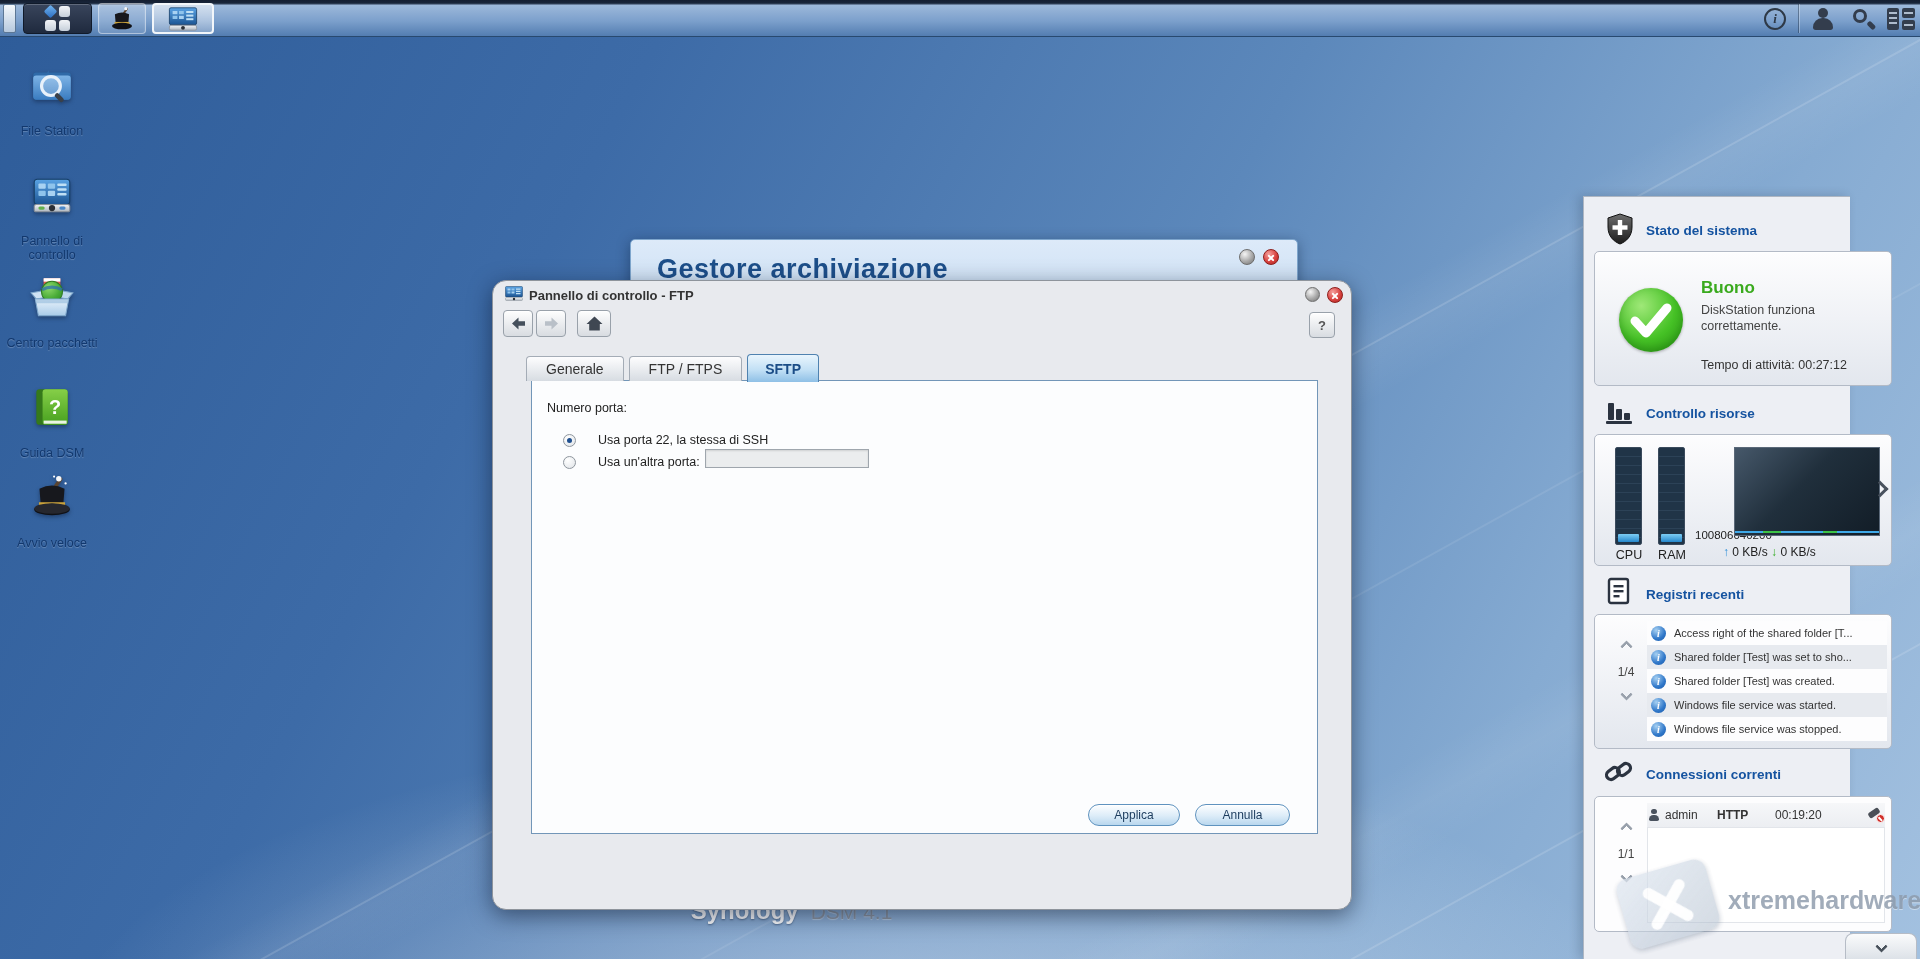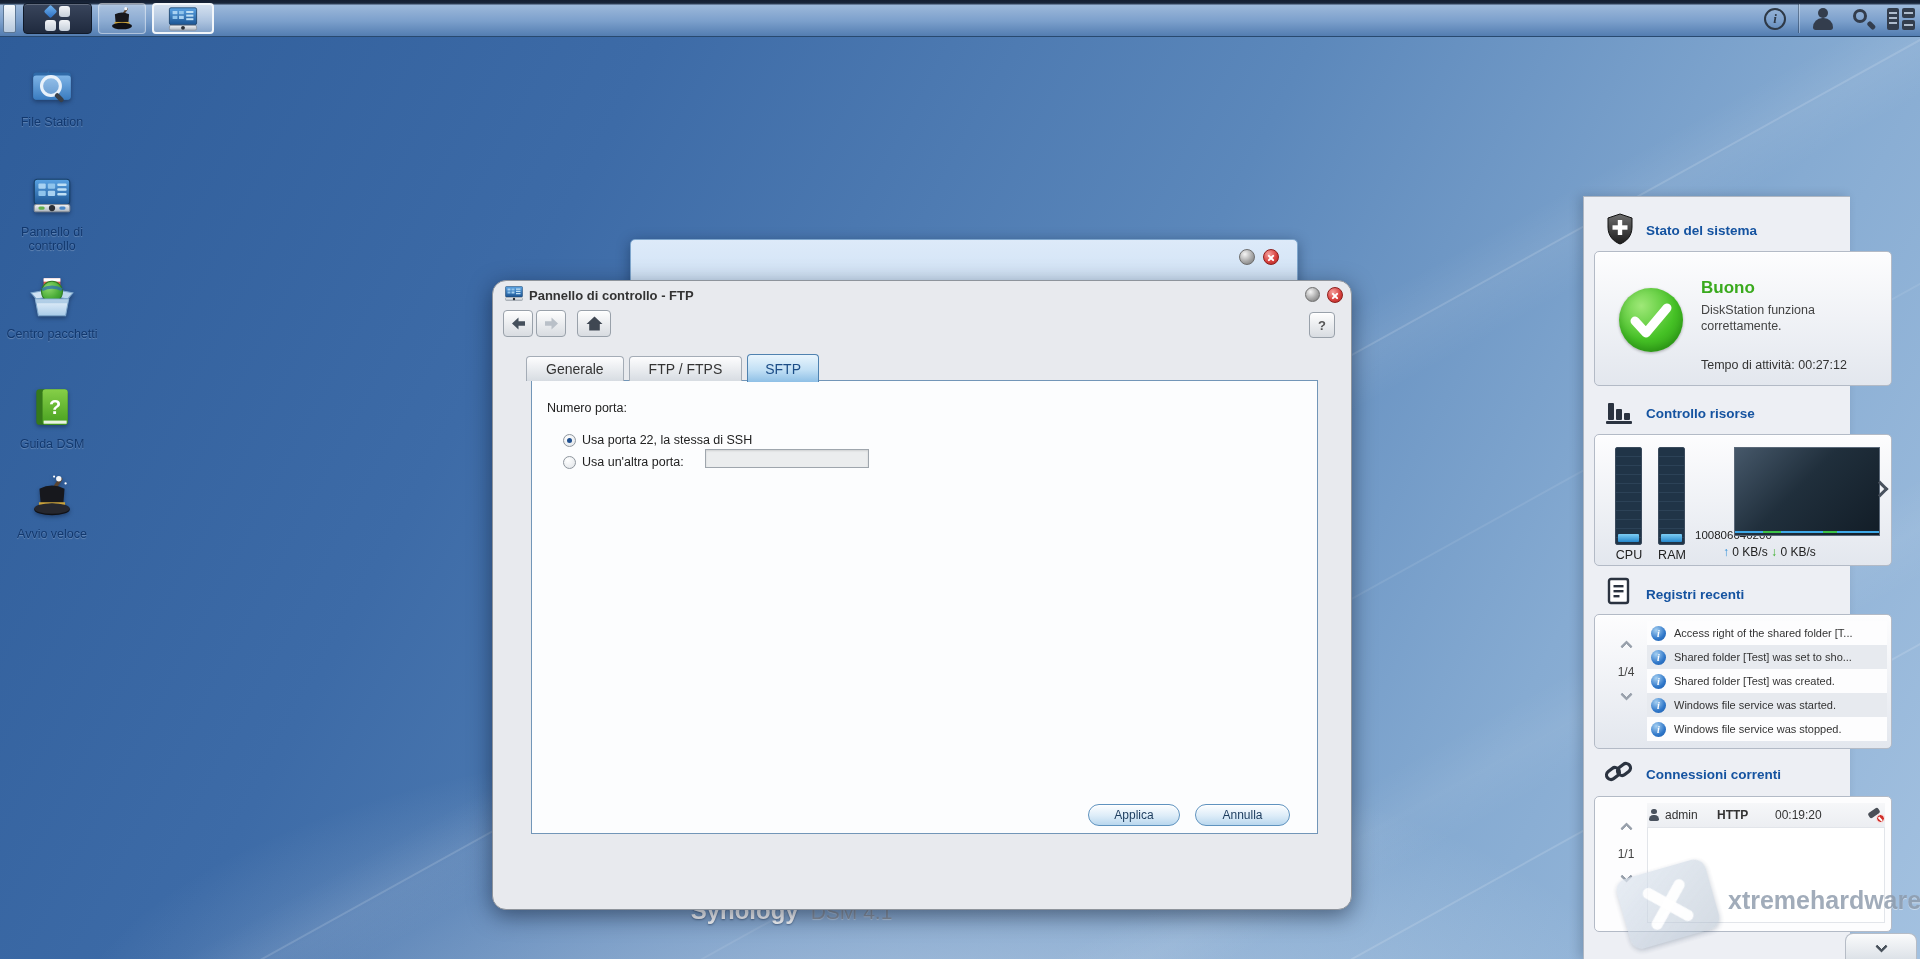--- a/index.html
+++ b/index.html
@@ -42,21 +42,21 @@
   .pilot .p1 { position:absolute; left:0; top:0; width:12px; height:22px; background:#333d4d; border-radius:2px; }
   .pilot .p1 i, .pilot .p2 i, .pilot .p3 i { position:absolute; left:2px; height:2px; background:#aebbcc; display:block; right:2px; }
   .pilot .p1 i:nth-child(1){top:4px} .pilot .p1 i:nth-child(2){top:9px} .pilot .p1 i:nth-child(3){top:14px}
   .pilot .p2 { position:absolute; right:0; top:0; width:13px; height:10px; background:#333d4d; border-radius:2px; }
   .pilot .p3 { position:absolute; right:0; bottom:0; width:13px; height:10px; background:#333d4d; border-radius:2px; }
   .pilot .p2 i{top:4px} .pilot .p3 i{top:4px}
 
   
   .dicon { position:absolute; left:6px; width:92px; text-align:center; cursor:pointer; }
   .dicon svg { filter:drop-shadow(0 2px 2px rgba(10,25,50,0.45)); }
-  .dicon .lbl { margin-top:3px; font-size:12.5px; line-height:14px; color:#12386e; text-shadow:0 1px 1px rgba(255,255,255,0.25); }
+  .dicon .lbl { margin-top:12px; font-size:12.5px; line-height:14px; color:#12386e; text-shadow:0 1px 1px rgba(255,255,255,0.25); }
 
   
   #bgwin { position:absolute; left:630px; top:239px; width:668px; height:130px; z-index:10;
     background:linear-gradient(#ddeaf9,#b9d5ef); border:1px solid #7ea6cd; border-radius:5px 5px 0 0;
     box-shadow:0 3px 14px rgba(5,20,45,0.4); overflow:hidden; }
   #bgwin .bigtitle { position:absolute; left:26px; top:14px; font-size:27px; font-weight:bold; color:#1d4f8a; letter-spacing:0.5px; }
   .orb { position:absolute; width:16px; height:16px; border-radius:50%; cursor:pointer; }
   .orb.gray { background:radial-gradient(circle at 35% 30%, #f5f5f5, #a9a9a9 55%, #737373); border:1px solid #6e6e6e; }
   .orb.red  { background:radial-gradient(circle at 35% 30%, #f5a19e, #d94340 55%, #b02421); border:1px solid #8e1f1c; }
   .orb.red .xbar, .orb.red .xbar2 { position:absolute; left:3px; top:6.5px; width:8px; height:2px; background:#fff; border-radius:1px; }
@@ -71,25 +71,25 @@
   .navbtn { position:absolute; top:29px; height:27px; border:1px solid #99a1aa; border-radius:4px;
     background:linear-gradient(#fefefe,#d8dce1); display:flex; align-items:center; justify-content:center; cursor:pointer;
     box-shadow:inset 0 1px 0 #fff; }
   #btn-back { left:10px; width:30px; }
   #btn-fwd  { left:43px; width:30px; }
   #btn-home { left:84px; width:34px; }
   #btn-help { left:816px; top:31px; width:26px; height:26px; font-size:13px; font-weight:bold; color:#555; }
   .tabs { position:absolute; left:33px; top:75px; display:flex; gap:5px; z-index:3; }
   .tab { height:25px; padding:0 19px; display:flex; align-items:center; font-size:14px; color:#333; cursor:pointer;
     background:linear-gradient(#fdfdfe,#d7dce2); border:1px solid #a4acb6; border-bottom:none; border-radius:4px 4px 0 0; }
-  .tab.active { height:28px; margin-top:-2px; padding:0 17px; font-weight:normal; color:#1b4d87;
+  .tab.active { height:28px; margin-top:-2px; padding:0 17px; font-weight:bold; color:#1b4d87;
     background:linear-gradient(#e9f5fd 0%, #c2e0f5 55%, #8fc0e6 100%); border:1px solid #4f82b0; border-bottom:none; }
   #panel { position:absolute; left:38px; top:99px; width:787px; height:454px; background:#fcfdfe; border:1px solid #7296b8; }
   #lbl-port { position:absolute; left:15px; top:20px; font-size:12.5px; color:#222; }
-  .radio-row { position:absolute; left:31px; display:flex; align-items:flex-end; cursor:pointer; }
+  .radio-row { position:absolute; left:31px; display:flex; align-items:flex-end; cursor:pointer;gap:16px; }
   .radio { width:13px; height:13px; border-radius:50%; border:1px solid #8f969e; background:radial-gradient(circle at 35% 30%, #fff, #dfe3e7); position:relative; }
   .radio .dot { position:absolute; left:3px; top:3px; width:5px; height:5px; border-radius:50%; background:#1f4f8f; }
   .radio-row .rlbl { margin-left:6px; font-size:12.5px; color:#222; }
   #port-input { position:absolute; left:173px; top:68px; width:164px; height:19px; background:#ebedee; border:1px solid #9fa6ad; box-shadow:inset 0 1px 2px rgba(0,0,0,0.12); font-size:12px; padding:0 4px; color:#555; }
   .pill { position:absolute; bottom:7px; height:22px; border-radius:11px; border:1px solid #5f93bf; cursor:pointer;
     background:linear-gradient(#fdfeff 0%, #dcecf8 55%, #b9d7ee 100%); box-shadow:inset 0 1px 0 #fff;
     font-size:12px; color:#1c3c5e; display:flex; align-items:center; justify-content:center; }
   #btn-apply { right:137px; width:92px; }
   #btn-cancel { right:27px; width:95px; }
 
@@ -269,20 +269,21 @@
       <ellipse cx="22" cy="33" rx="17" ry="5" fill="#26272e"></ellipse>
     </svg>
     <div class="lbl">Avvio veloce</div>
   </div>
 
   <div id="footer">
     <span class="brand">Synology</span><span class="ver">DSM 4.1</span>
   </div>
 
   <div id="bgwin">
+    <div class="bigtitle">Gestore archiviazione</div>
     <div class="orb gray" style="left:608px; top:9px;"></div>
     <div class="orb red" style="left:632px; top:9px;">
         <span class="xbar"></span>
         <span class="xbar2"></span>
       </div>
   </div>
 
   <div id="sidebar">
 
     <svg width="28" height="32" viewBox="0 0 28 32" style="position:absolute;left:22px;top:16px">

